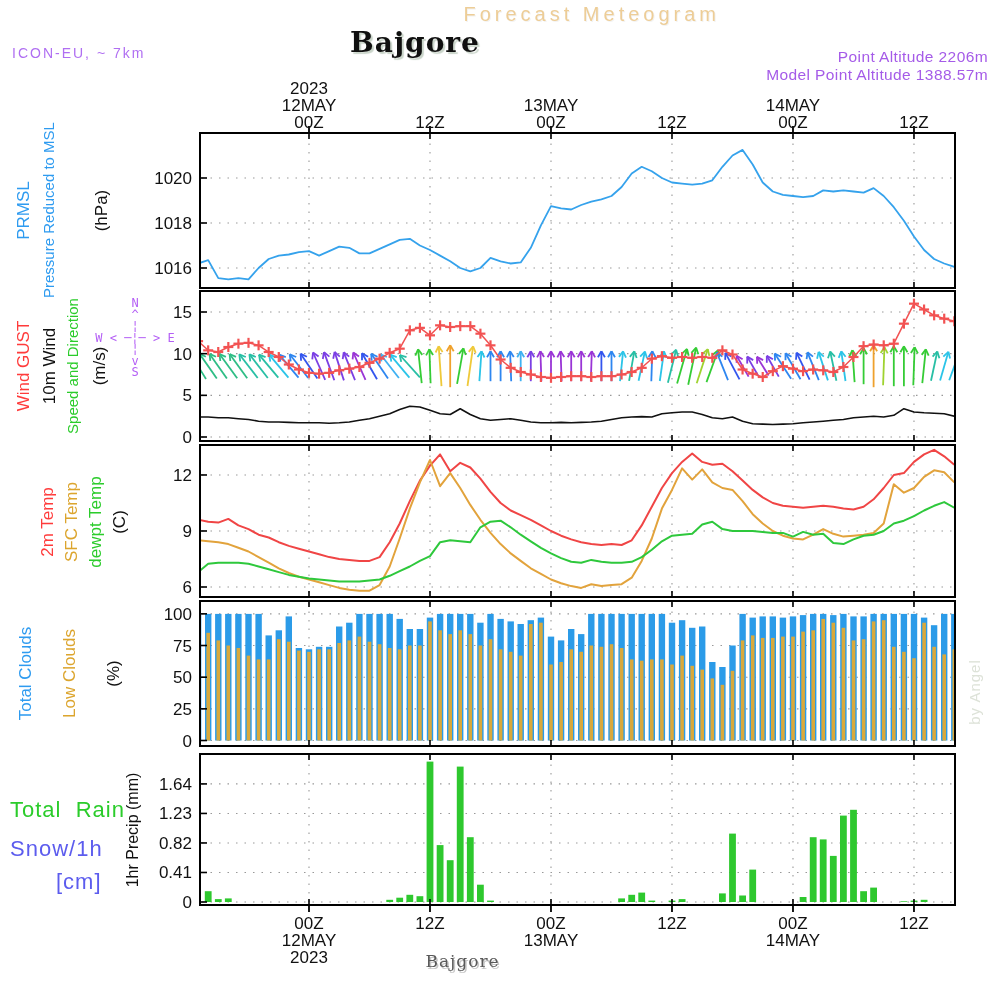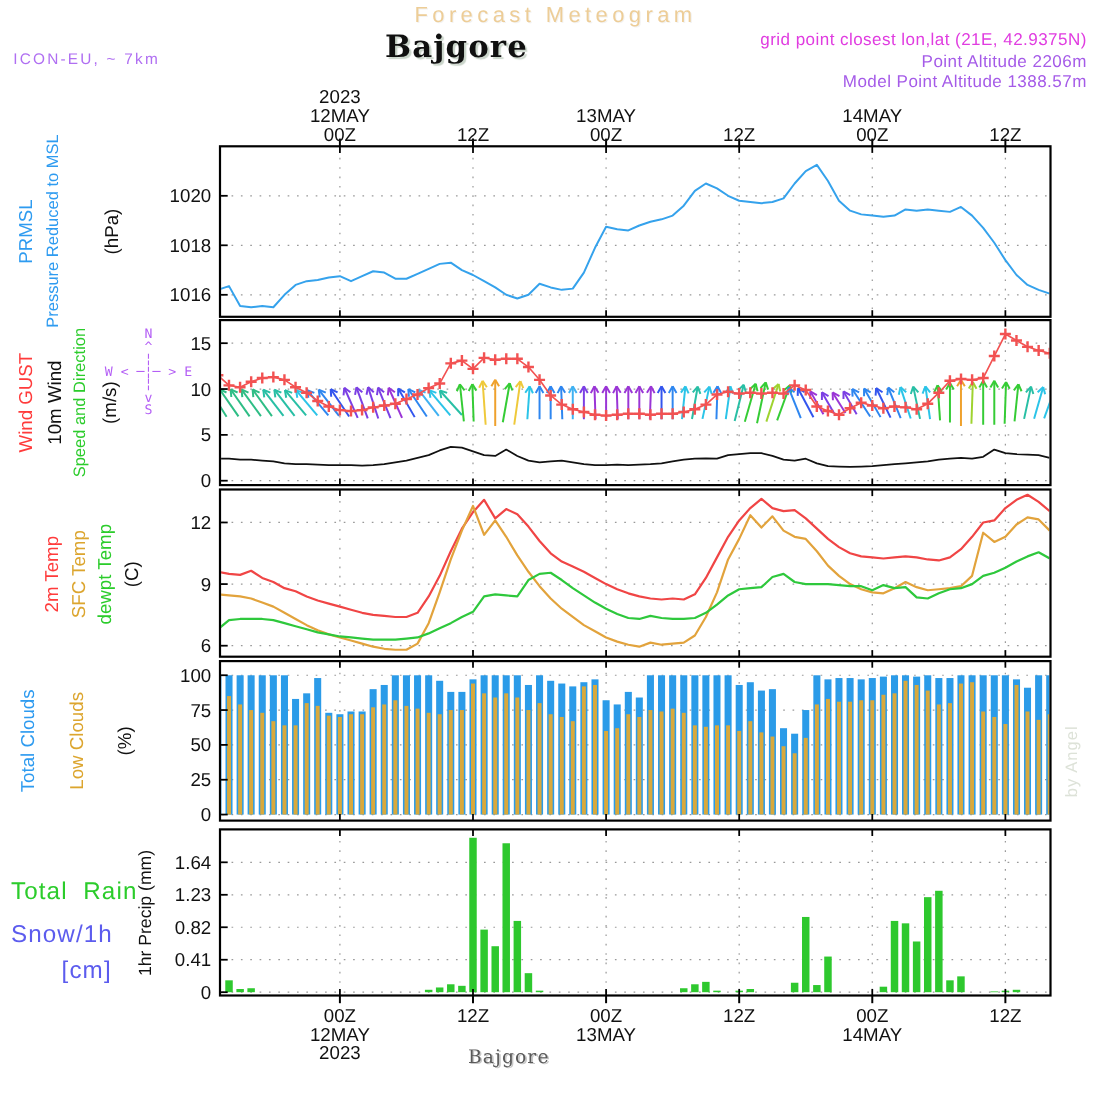--- a/index.html
+++ b/index.html
@@ -1,20 +1,20 @@
 <!DOCTYPE html>
 <html><head>
 <meta charset="utf-8">
 <style>
   html,body{margin:0;padding:0;background:#fff;}
   #stage{position:relative;width:1000px;height:1000px;background:#fff;overflow:hidden;
          font-family:"Liberation Sans",sans-serif;}
   #chart-svg{position:absolute;left:0;top:0;}
   .abs{position:absolute;}
-  .hdr-main{left:290px;top:3px;width:430px;text-align:center;font-size:20px;letter-spacing:4px;
+  .hdr-main{left:290px;top:3px;width:430px;text-align:right;font-size:20px;letter-spacing:4px;
             color:#EDCD97;text-shadow:1px 1px 0 #f3f3f3;}
   .hdr-station{left:330px;top:26px;width:170px;text-align:center;font-size:28px;font-weight:bold;
                font-family:"DejaVu Serif",serif;color:#101010;letter-spacing:1px;
                text-shadow:2px 2px 1px #c9d4c9;}
   .hdr-model{left:12px;top:45px;font-size:14px;letter-spacing:2px;color:#B06FF2;}
   .hdr-right{right:12px;text-align:right;font-size:15.5px;letter-spacing:.4px;}
   .magenta{color:#E03CE0;}
   .purple{color:#A55BE8;}
   .rot{position:absolute;transform-origin:0 0;transform:rotate(-90deg);text-align:center;
        white-space:nowrap;}
@@ -31,21 +31,20 @@
           width:100px;text-align:center;font-size:15px;color:#DDE2D8;letter-spacing:1px;}
 </style>
 </head>
 <body>
 
 <div id="stage">
 
   <div class="abs hdr-main">Forecast Meteogram</div>
   <div class="abs hdr-station">Bajgore</div>
   <div class="abs hdr-model">ICON-EU, ~ 7km</div>
-  <div class="abs hdr-right magenta" style="top:28px">grid point closest lon,lat (21E, 42.9375N)</div>
   <div class="abs hdr-right purple" style="top:48px">Point Altitude 2206m</div>
   <div class="abs hdr-right purple" style="top:66px">Model Point Altitude 1388.57m</div>
 
   <div class="rot blue" style="left:14px;top:288px;width:155px;font-size:17px">PRMSL</div>
   <div class="rot blue" style="left:40px;top:300px;width:180px;font-size:15px">Pressure Reduced to MSL</div>
   <div class="rot black" style="left:92px;top:288px;width:155px;font-size:17px">(hPa)</div>
 
   <div class="rot red" style="left:14px;top:441px;width:150px;font-size:17px">Wind GUST</div>
   <div class="rot black" style="left:40px;top:441px;width:150px;font-size:17px">10m Wind</div>
   <div class="rot green" style="left:64px;top:451px;width:170px;font-size:15px">Speed and Direction</div>

